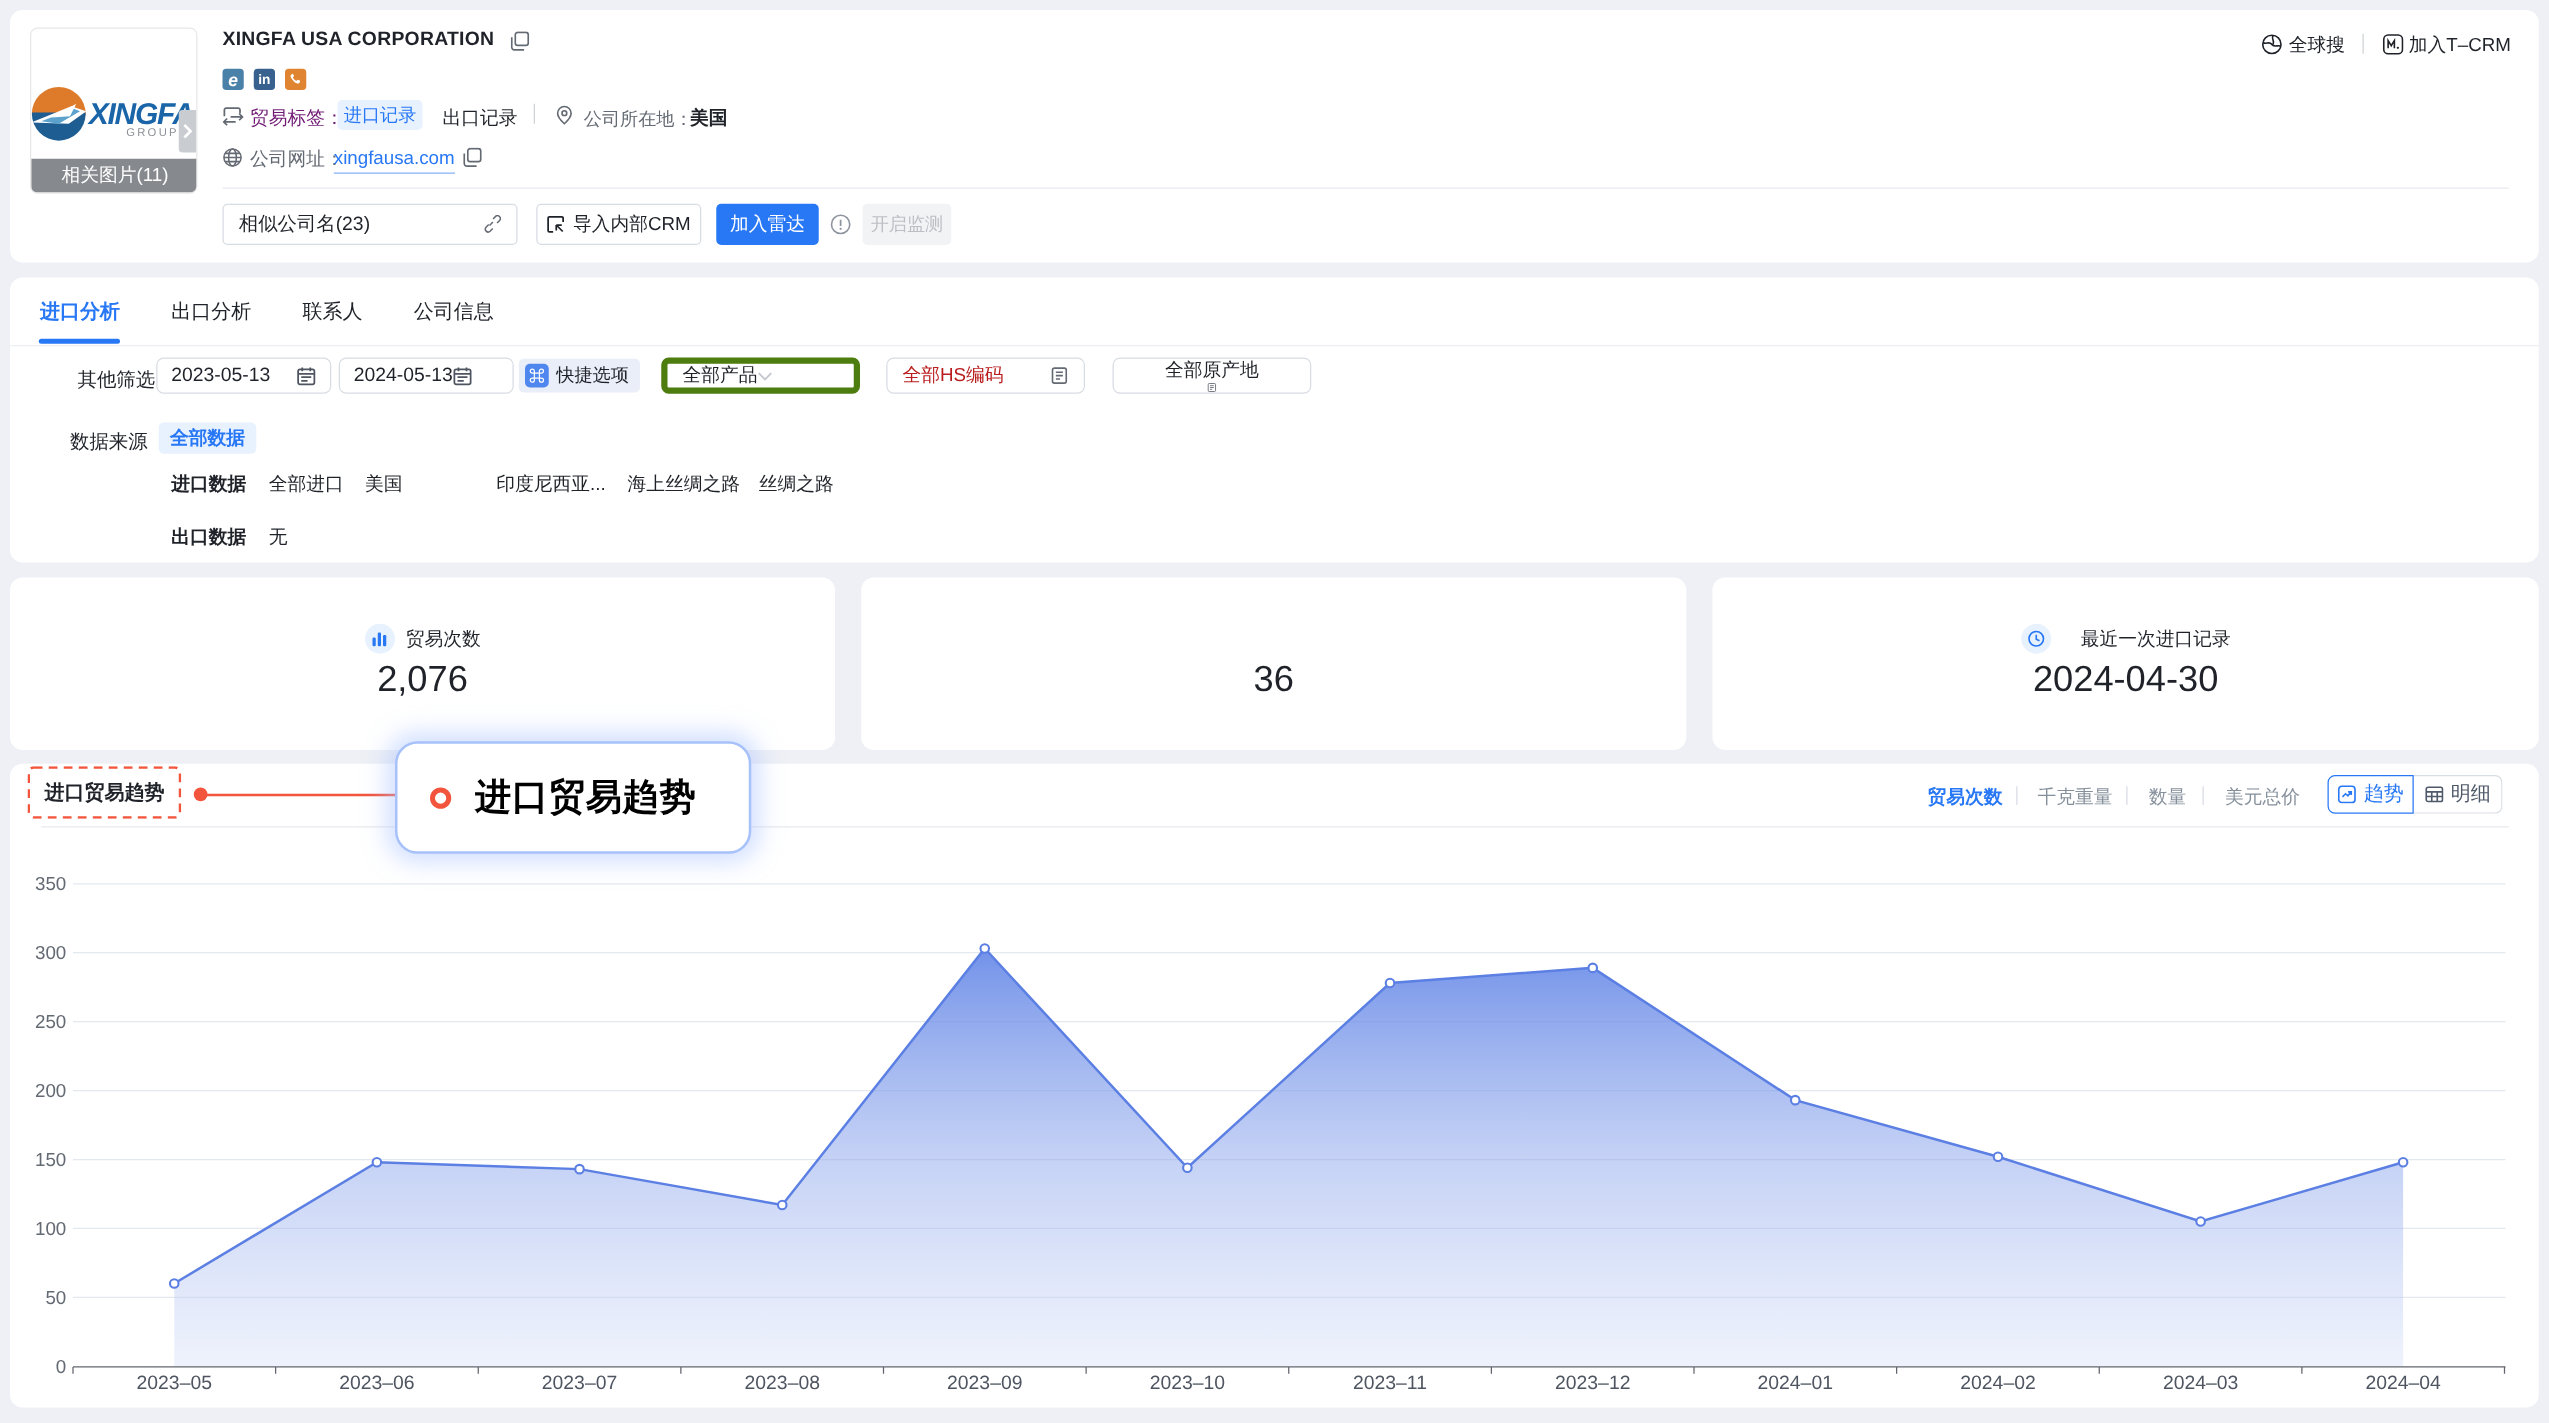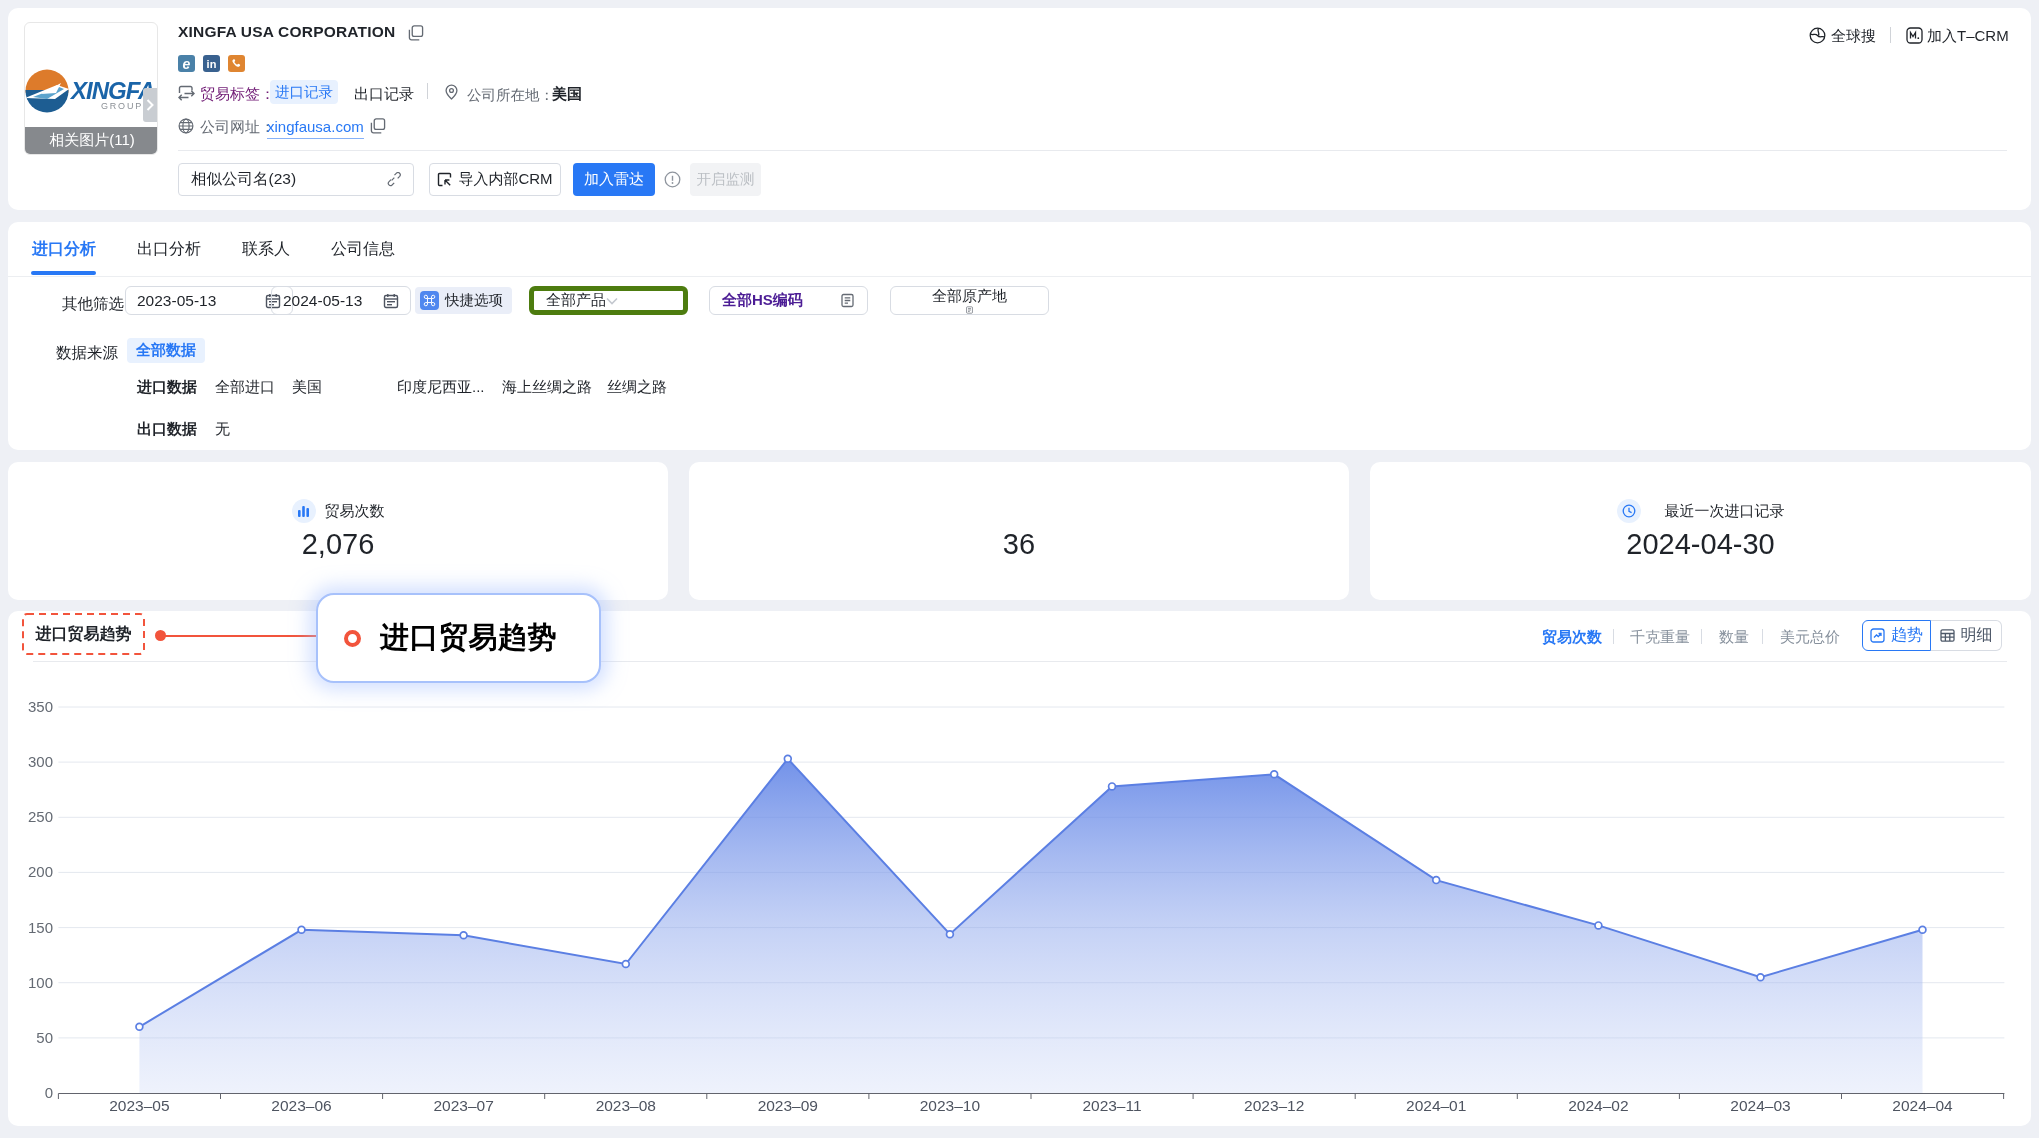--- a/index.html
+++ b/index.html
@@ -135,31 +135,31 @@
     <span style="font-size:16px;font-weight:600;color:#2878f5;">进口分析</span>
     <span style="font-size:16px;font-weight:500;color:#1f2329;">出口分析</span>
     <span style="font-size:16px;font-weight:500;color:#1f2329;">联系人</span>
     <span style="font-size:16px;font-weight:500;color:#1f2329;">公司信息</span>
   </div>
   <div class="abs" style="left:31px;top:271px;width:65px;height:4px;background:#2878f5;border-radius:2px;"></div>
   <div class="abs" style="left:8px;top:276px;width:2023px;height:1px;background:#eceef1;"></div>
 
   <div class="abs" style="left:62px;top:294px;font-size:15.5px;color:#1f2329;">其他筛选</div>
 
-  <div class="abs row" style="left:125px;top:286px;width:168px;height:29px;border:1px solid #d8dce3;border-radius:6px;box-sizing:border-box;padding:0 11px;justify-content:space-between;">
+  <div class="abs row" style="left:125px;top:286px;width:140px;height:29px;border:1px solid #d8dce3;border-radius:6px;box-sizing:border-box;padding:0 11px;justify-content:space-between;">
     <span style="font-size:15.5px;color:#1f2329;">2023-05-13</span>
     <svg width="16" height="16" viewBox="0 0 16 16">
         <rect x="1.5" y="2.5" width="13" height="12" rx="1.5" fill="none" stroke="#4e5460" stroke-width="1.4"></rect>
         <path d="M1.5 6 H14.5" stroke="#4e5460" stroke-width="1.4"></path>
         <path d="M4.8 1 V4 M11.2 1 V4" stroke="#4e5460" stroke-width="1.4"></path>
         <rect x="4" y="8" width="8" height="1.4" fill="#4e5460"></rect>
         <rect x="4" y="11" width="5" height="1.4" fill="#4e5460"></rect>
       </svg>
   </div>
-  <div class="abs row" style="left:271px;top:286px;width:140px;height:29px;border:1px solid #d8dce3;border-radius:6px;box-sizing:border-box;padding:0 11px;justify-content:space-between;">
+  <div class="abs row" style="left:271px;top:286px;width:140px;height:29px;border:1px solid #d8dce3;border-radius:6px;box-sizing:border-box;padding:0 11px;justify-content:flex-start;">
     <span style="font-size:15.5px;color:#1f2329;">2024-05-13</span>
     <svg width="16" height="16" viewBox="0 0 16 16">
         <rect x="1.5" y="2.5" width="13" height="12" rx="1.5" fill="none" stroke="#4e5460" stroke-width="1.4"></rect>
         <path d="M1.5 6 H14.5" stroke="#4e5460" stroke-width="1.4"></path>
         <path d="M4.8 1 V4 M11.2 1 V4" stroke="#4e5460" stroke-width="1.4"></path>
         <rect x="4" y="8" width="8" height="1.4" fill="#4e5460"></rect>
         <rect x="4" y="11" width="5" height="1.4" fill="#4e5460"></rect>
       </svg>
   </div>
 
@@ -172,21 +172,21 @@
     <span style="font-size:14.5px;color:#1f2329;">快捷选项</span>
   </div>
 
   <div class="abs row" style="left:529px;top:286px;width:159px;height:29px;border:5px solid #4d7c0f;border-radius:6px;box-sizing:border-box;padding:0 12px;">
     <span style="font-size:15px;color:#1f2329;">全部产品</span>
     <svg width="12" height="8" viewBox="0 0 12 8">
         <path d="M1 1.5 L6 6.5 L11 1.5" stroke="#c4c8cf" stroke-width="1.6" fill="none"></path>
       </svg>
   </div>
   <div class="abs row" style="left:709px;top:286px;width:159px;height:29px;border:1px solid #d8dce3;border-radius:6px;box-sizing:border-box;padding:0 12px;justify-content:space-between;">
-    <span style="font-size:15px;color:#4c1d95;font-weight:bold;">全部HS编码</span>
+    <span style="font-size:15px;color:#b91c1c;">全部HS编码</span>
     <svg width="15" height="15" viewBox="0 0 15 15">
         <rect x="2" y="1.5" width="11" height="12" rx="1.5" fill="none" stroke="#646a73" stroke-width="1.3"></rect>
         <path d="M4.7 4.8 H10.3 M4.7 7.5 H10.3 M4.7 10.2 H8" stroke="#646a73" stroke-width="1.3"></path>
       </svg>
   </div>
   <div class="abs row" style="left:890px;top:286px;width:159px;height:29px;border:1px solid #d8dce3;border-radius:6px;box-sizing:border-box;padding:0 12px;justify-content:space-between;flex-direction:column;">
     <span style="font-size:15px;color:#1f2329;">全部原产地</span>
     <svg width="15" height="15" viewBox="0 0 15 15">
         <rect x="2" y="1.5" width="11" height="12" rx="1.5" fill="none" stroke="#646a73" stroke-width="1.3"></rect>
         <path d="M4.7 4.8 H10.3 M4.7 7.5 H10.3 M4.7 10.2 H8" stroke="#646a73" stroke-width="1.3"></path>

